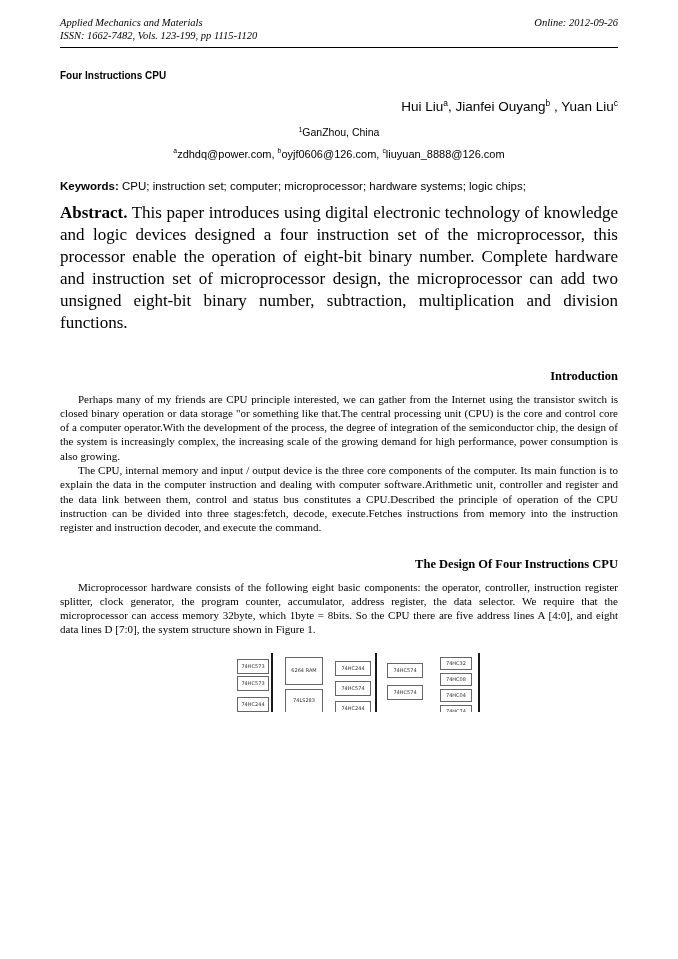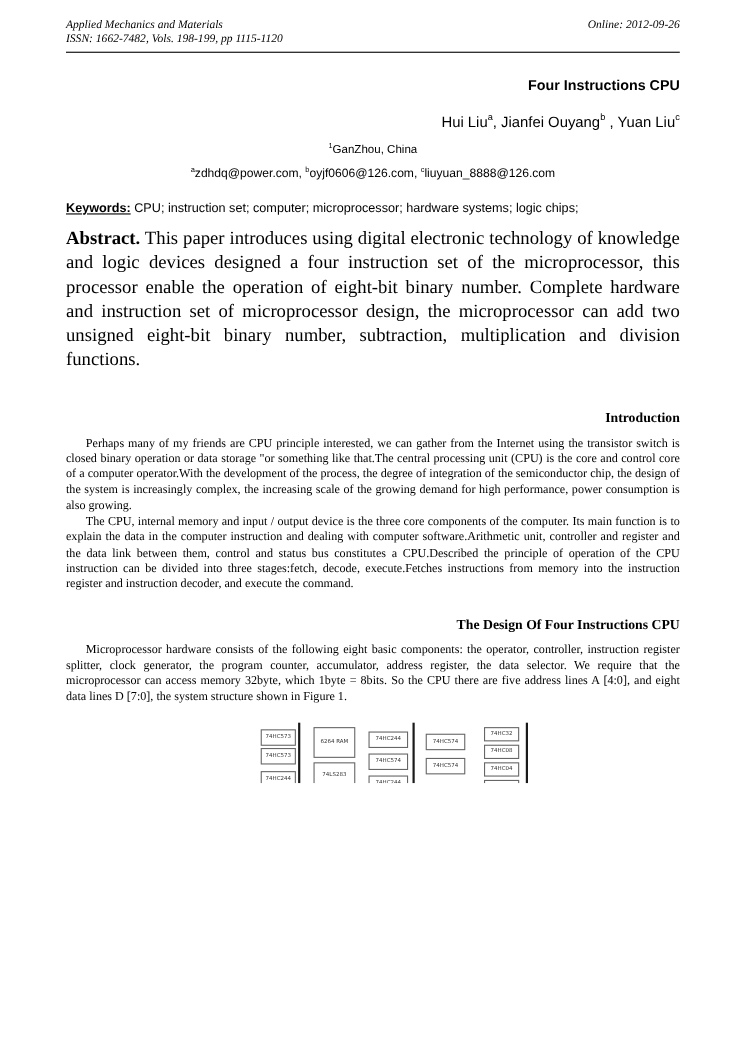--- a/index.html
+++ b/index.html
@@ -9,32 +9,32 @@
     font-family:"Liberation Serif", serif;color:#000;
     position:relative;overflow:hidden;
   }
   
   .jheader{display:flex;justify-content:space-between;align-items:flex-start;
     font-style:italic;font-size:10.5px;line-height:13px;}
   .jheader .left div{white-space:nowrap;}
   .jheader .right{white-space:nowrap;}
   .rule{border:none;border-top:1.2px solid #000;margin:5px 0 0 0;}
   
-  .title{font-family:"Liberation Sans", sans-serif;font-size:13px;font-weight:bold;
-    text-align:right;margin:22px 0 0 0;}
+  .title{font-family:"Liberation Sans", sans-serif;font-size:10px;font-weight:bold;
+    text-align:left;margin:22px 0 0 0;}
   .authors{font-family:"Liberation Sans", sans-serif;font-size:13.5px;
     text-align:right;margin-top:18px;}
   .affil{font-family:"Liberation Sans", sans-serif;font-size:10.5px;
     text-align:center;margin-top:12px;}
   .emails{font-family:"Liberation Sans", sans-serif;font-size:11px;
     text-align:center;margin-top:10px;}
   sup{font-size:62%;vertical-align:super;line-height:0;}
   
   .keywords{font-family:"Liberation Sans", sans-serif;font-size:11.5px;margin:20px 0 0 0;}
-  .keywords b{font-weight:bold;text-decoration:underline;}
+  .keywords b{font-weight:bold;}
   .abstract{font-size:17px;line-height:1.3;text-align:justify;margin:10px 0 0 0;}
   .abstract b{font-weight:bold;}
   
   h2.sect{font-size:12.5px;font-weight:bold;margin:34px 0 8px 0;text-align:right;}
   h2.sect.second{margin-top:22px;}
   p.body{font-size:11px;line-height:1.3;text-align:justify;margin:0;text-indent:18px;}
   
   .fig-canvas{position:relative;width:252px;height:164px;margin:16px 0 4px 175px;}
   .fig-bus{position:absolute;top:0;width:2.4px;height:148px;background:#1a1a1a;}
   .fig-chip{position:absolute;border:1px solid #666;background:#fff;
@@ -46,21 +46,21 @@
   .cap-gap{display:inline-block;width:46px;}
 </style>
 </head>
 <body>
 
 <div class="page">
 
   <div class="jheader">
     <div class="left">
       <div>Applied Mechanics and Materials</div>
-      <div>ISSN: 1662-7482, Vols. 198-199, pp 1115-1120</div>
+      <div>ISSN: 1662-7482, Vols. 123-199, pp 1115-1120</div>
     </div>
     <div class="right">Online: 2012-09-26</div>
   </div>
   <hr class="rule">
 
   <div class="title">Four Instructions CPU</div>
 
   <div class="authors">
     <span>Hui Liu</span><sup>a</sup><span>, </span><span>Jianfei Ouyang</span><sup>b</sup><span> , </span><span>Yuan Liu</span><sup>c</sup>
   </div>

